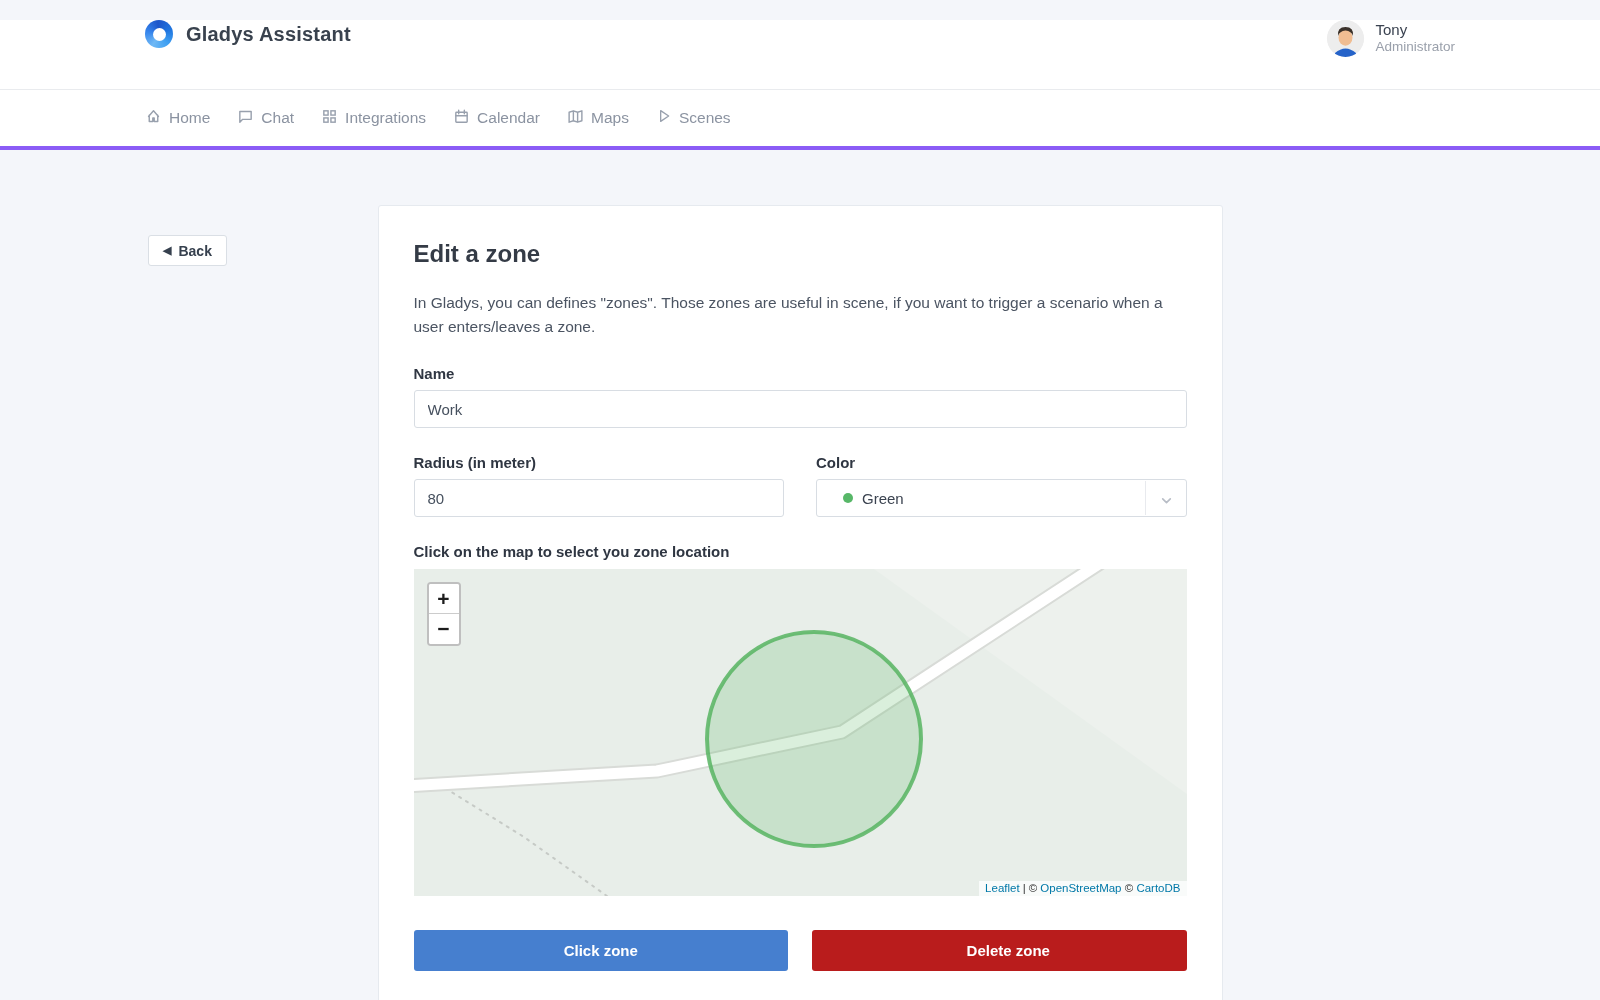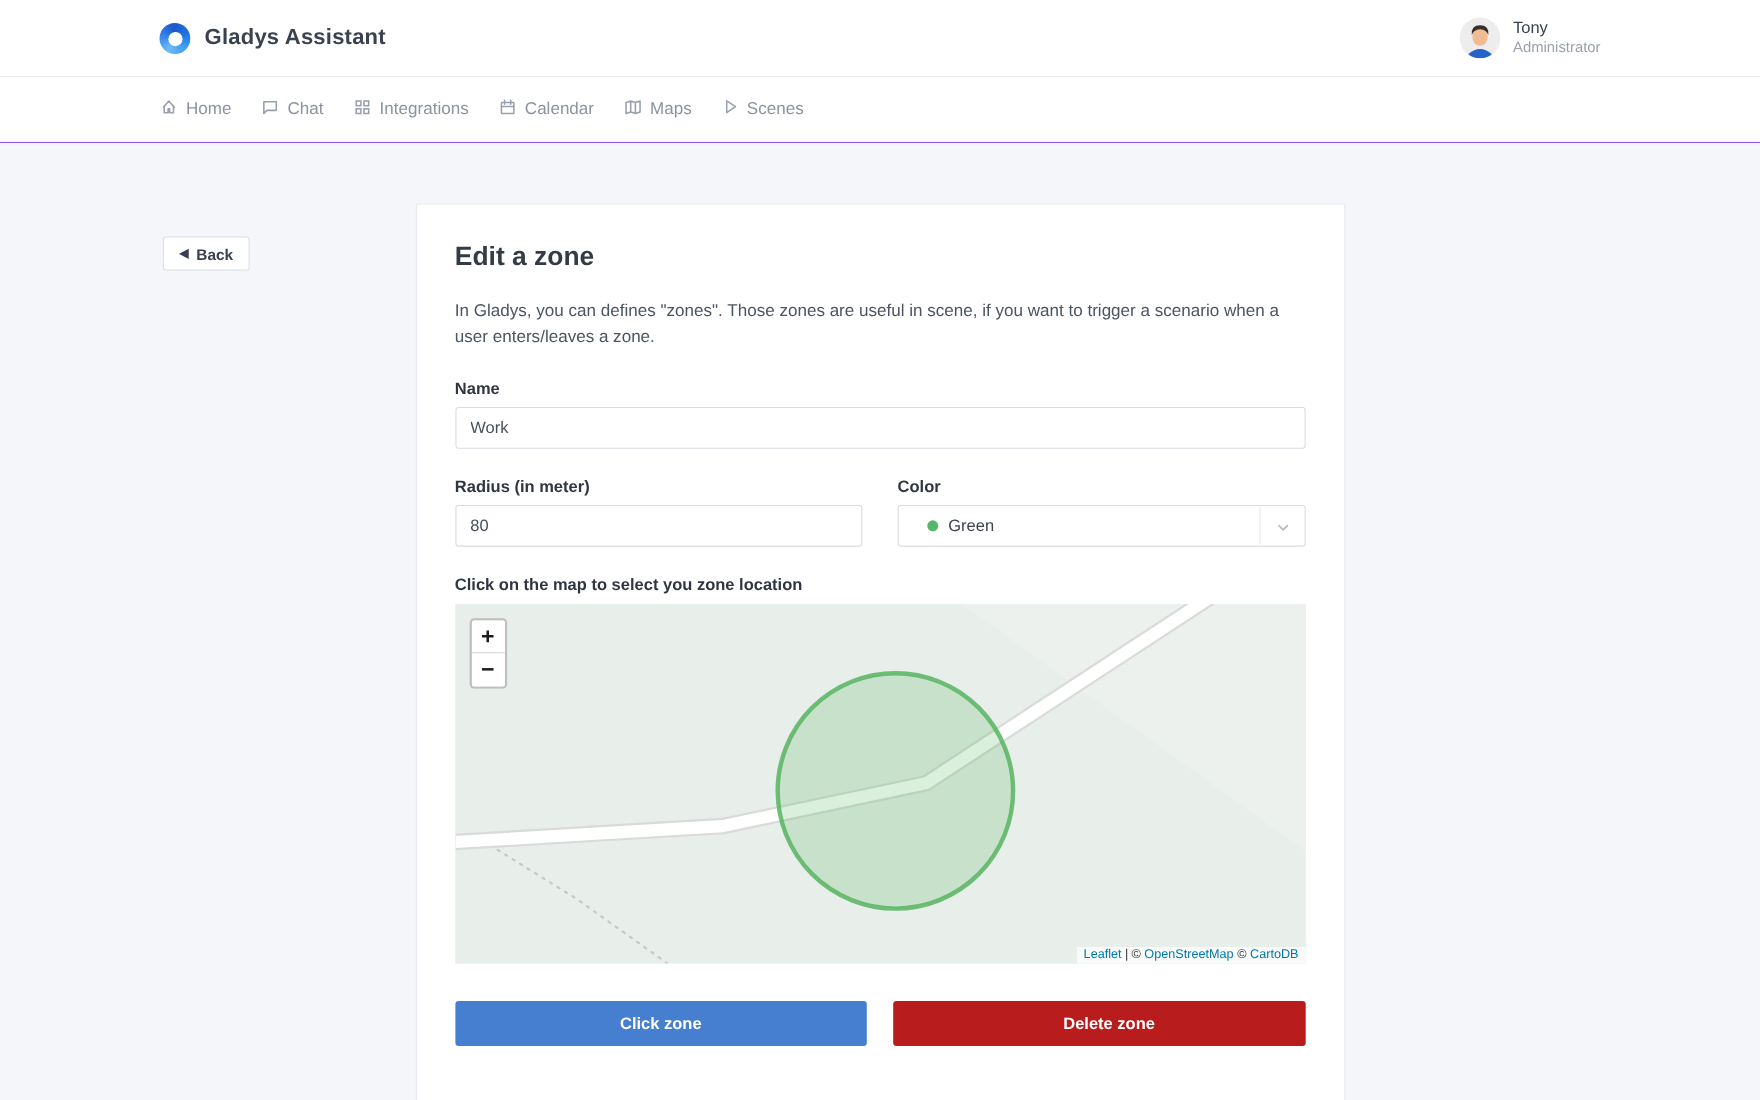--- a/index.html
+++ b/index.html
@@ -6,33 +6,33 @@
   html,body { width:1600px; height:1000px; overflow:hidden; }
   body {
     font-family:"Liberation Sans", sans-serif;
     background:#f4f6fa;
     color:#495057;
   }
   .container { width:1310px; margin:0 auto; }
 
   
   .header { height:70px; background:#fff; border-bottom:1px solid #e9ebee; }
-  .header .container { height:100%; display:flex; align-items:center; justify-content:space-between; }
+  .header .container { height:100%; display:flex; align-items:flex-start; justify-content:space-between;margin-top:20px; }
   .brand { display:flex; align-items:center; gap:13px; cursor:pointer; }
   .logo { width:28px; height:28px; border-radius:50%; position:relative;
     background:conic-gradient(from 210deg, #6fb9f5, #3584ec, #1d55c9, #1f74df, #3fa0f2, #6fb9f5); }
   .logo::after { content:""; position:absolute; inset:8px 7px 7px 8px; background:#fff; border-radius:50%; }
   .brand-title { font-size:20px; font-weight:700; color:#39424e; letter-spacing:.2px; }
   .userblock { display:flex; align-items:center; gap:11px; cursor:pointer; }
   .avatar { width:37px; height:37px; border-radius:50%; overflow:hidden; background:#ededed; flex:0 0 auto; }
   .user-name { font-size:15px; color:#3a4250; line-height:1.25; }
   .user-role { font-size:13.5px; color:#9aa0ab; line-height:1.25; }
 
   
-  .navbar { height:60px; background:#fff; border-bottom:1px solid #8b5cf6; }
+  .navbar { height:60px; background:#fff; border-bottom:4px solid #8b5cf6; }
   .navbar .container { height:100%; display:flex; align-items:center; gap:27px; }
   .nav-item { display:flex; align-items:center; gap:7px; color:#8b93a1; font-size:15.5px; cursor:pointer; }
   .nav-item svg { stroke:#98a0ad; }
 
   
   .content { width:1310px; margin:0 auto; position:relative; }
   .back-btn { position:absolute; left:3px; top:30px; background:#fff; border:1px solid #dadfe5;
     border-radius:3px; height:31px; padding:0 14px; display:flex; align-items:center; gap:7px;
     font-size:14px; font-weight:600; color:#36404e; cursor:pointer; }
   .back-btn .tri { font-size:11px; }

